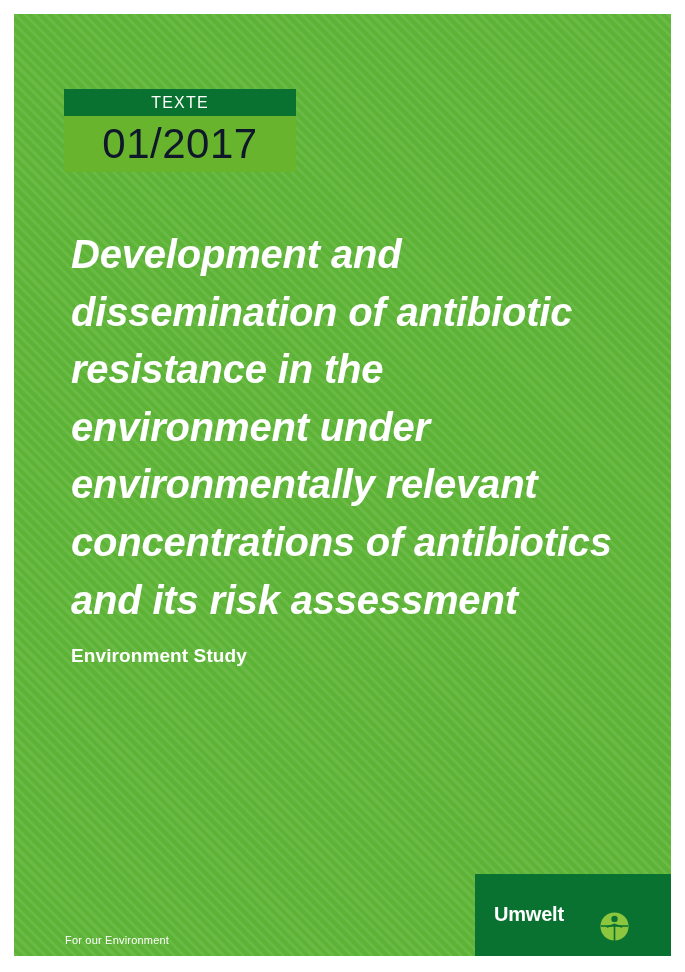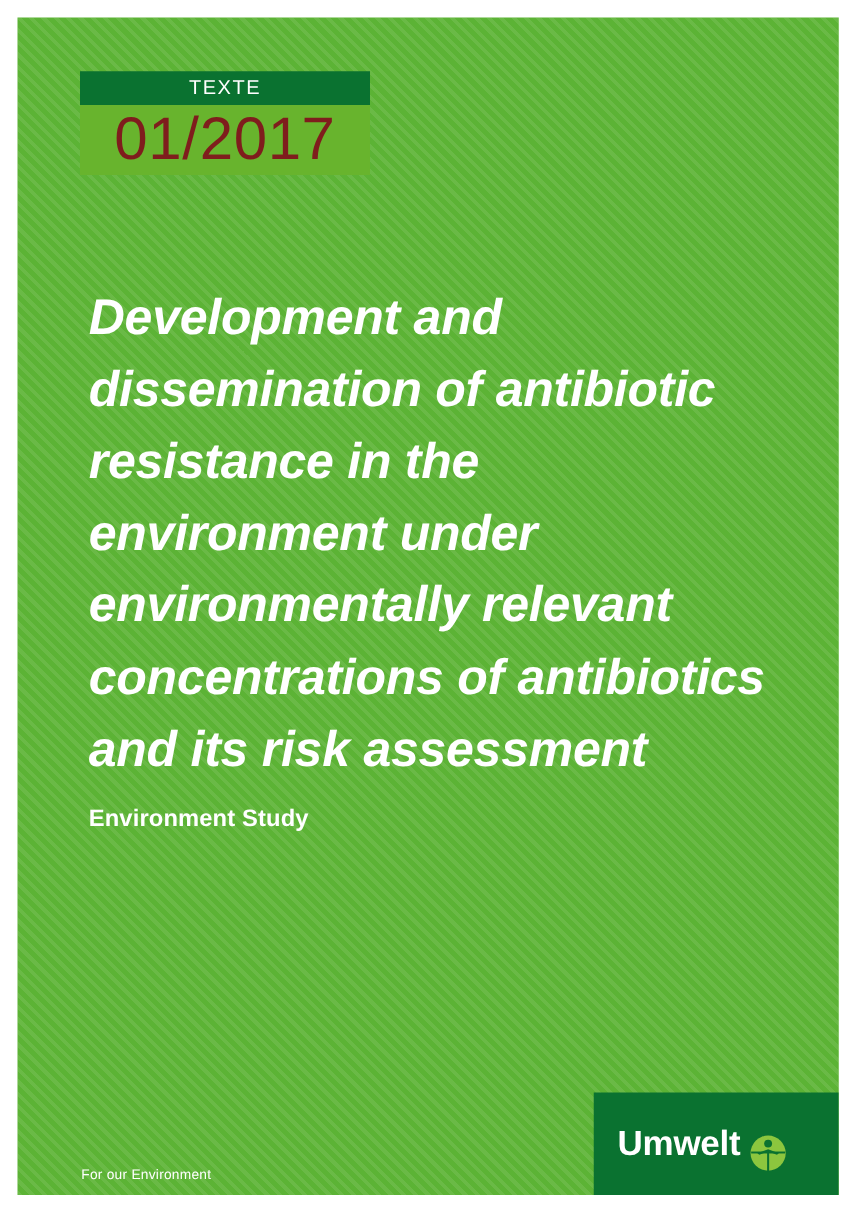--- a/index.html
+++ b/index.html
@@ -57,31 +57,32 @@
   }
   .texte-bar {
     background: #0a7230;
     height: 27px;
     line-height: 27px;
     text-align: center;
     color: #ffffff;
     font-size: 16px;
     letter-spacing: 1.2px;
     font-weight: 400;
+    margin-top: 32px;
   }
   .issue-block {
     background: #68b42d;
     height: 56px;
     display: flex;
     align-items: center;
     justify-content: center;
   }
   .issue-number {
-    color: #7f1d1d;
-    font-size: 48px;
+    color: #0f172a;
+    font-size: 42px;
     font-weight: 400;
     letter-spacing: 0.5px;
     line-height: 1;
   }
 
   
   .title-area {
     position: absolute;
     left: 57px;
     top: 212px;
@@ -129,21 +130,21 @@
   .logo-inner {
     position: relative;
     padding-left: 19px;
     display: flex;
     align-items: center;
   }
   .logo-words {
     display: flex;
     flex-direction: column;
     color: #ffffff;
-    font-size: 28px;
+    font-size: 20px;
     font-weight: bold;
     line-height: 1.16;
     letter-spacing: -0.2px;
     align-items: flex-end;
   }
   .logo-mark {
     position: absolute;
     left: 125px;
     top: 9px;
     width: 29px;

